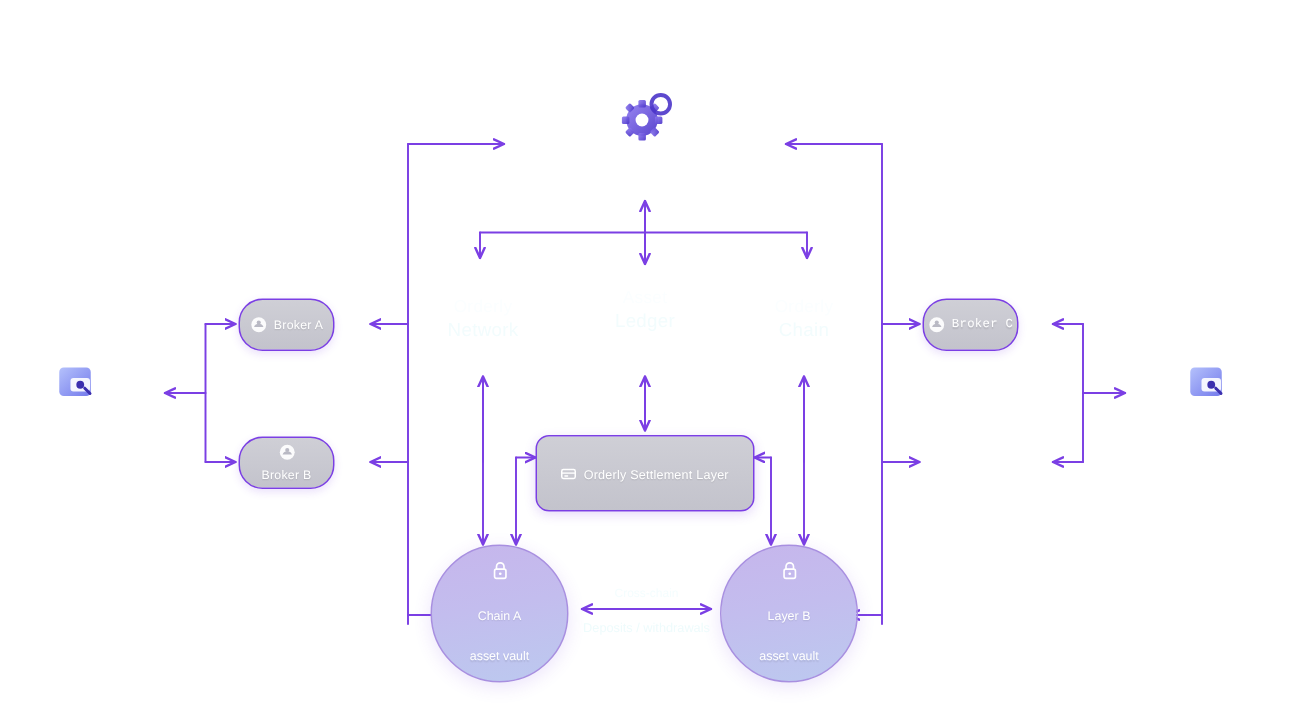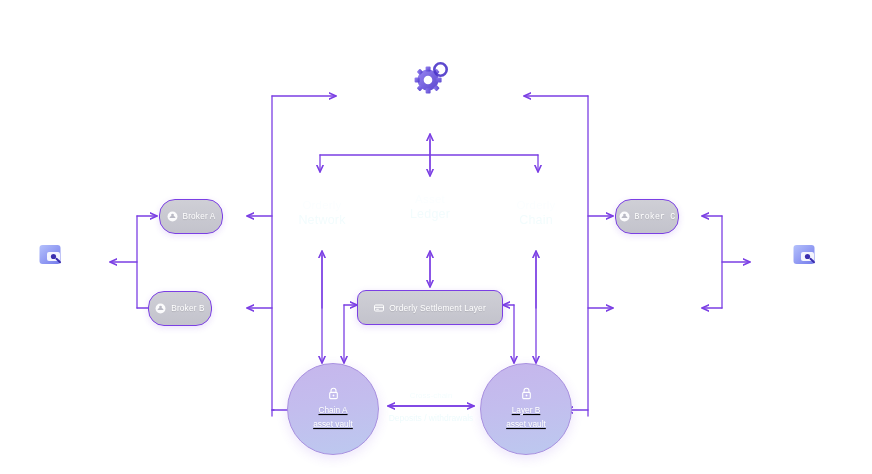--- a/index.html
+++ b/index.html
@@ -15,36 +15,35 @@
     width:64px;height:35px;border:1.4px solid #7b3fe4;border-radius:16px;
     background:linear-gradient(180deg,#cfcfd6 0%,#c3c3cc 100%);
     box-shadow:0 2px 6px rgba(123,63,228,.16);
     gap:5px;
   }
   .broker .lbl{font-size:8.2px;color:#ffffff;letter-spacing:.2px;white-space:nowrap;text-shadow:0 1px 1px rgba(0,0,0,.12);}
   .broker .bicon{width:11px;height:11px;flex:0 0 11px;}
 
   
   .settle{
-    width:146px;height:35px;border:1.4px solid #7b3fe4;border-radius:9px;
+    width:146px;height:51px;border:1.4px solid #7b3fe4;border-radius:9px;
     background:linear-gradient(180deg,#cfcfd6 0%,#c3c3cc 100%);
     box-shadow:0 2px 7px rgba(123,63,228,.18);
     gap:5px;
   }
   .settle .lbl{font-size:8.4px;color:#ffffff;letter-spacing:.15px;white-space:nowrap;text-shadow:0 1px 1px rgba(0,0,0,.12);}
   .settle .sicon{width:10px;height:8px;flex:0 0 10px;}
 
   
   .vault{
     width:92px;height:92px;border-radius:50%;
     border:1.1px solid #a88fe0;
     background:linear-gradient(170deg,#c6b6ec 0%,#c3bdee 45%,#bcc9ef 100%);
-    flex-direction:column;gap:1px;
+    flex-direction:column;gap:14px;
     box-shadow:0 3px 12px rgba(123,63,228,.14);
-    text-decoration:underline;
   }
   .vault .vicon{width:11px;height:13px;margin-bottom:3px;}
   .vault .l1,.vault .l2{font-size:8.3px;color:#ffffff;line-height:13px;white-space:nowrap;text-shadow:0 1px 1px rgba(0,0,0,.10);}
 
   
   .ghost{position:absolute;text-align:center;white-space:nowrap;}
   .ghost .g1{font-size:11.5px;color:#fbfeff;line-height:14px;letter-spacing:.2px;}
   .ghost .g2{font-size:12.5px;color:#f2fcfd;line-height:16px;letter-spacing:.2px;}
 
   
@@ -177,21 +176,21 @@
 
   <div class="node broker" style="left:159px;top:199px;">
     <svg class="bicon" viewBox="0 0 12 12">
       <circle cx="6" cy="6" r="5.4" fill="#ffffff" opacity="0.92"></circle>
       <path d="M2.6,7.6 A3.6,3.6 0 0 1 9.4,7.6 Z" fill="#b9b9c4"></path>
       <circle cx="6" cy="4.4" r="1.5" fill="#b9b9c4"></circle>
     </svg>
     <span class="lbl">Broker A</span>
   </div>
 
-  <div class="node broker" style="left:148px;top:291px;">
+  <div class="node broker" style="left:159px;top:291px;flex-direction:column;">
     <svg class="bicon" viewBox="0 0 12 12">
       <circle cx="6" cy="6" r="5.4" fill="#ffffff" opacity="0.92"></circle>
       <path d="M2.6,7.6 A3.6,3.6 0 0 1 9.4,7.6 Z" fill="#b9b9c4"></path>
       <circle cx="6" cy="4.4" r="1.5" fill="#b9b9c4"></circle>
     </svg>
     <span class="lbl">Broker B</span>
   </div>
 
   <div class="node broker" style="left:615px;top:199px;font-family:Liberation Mono, monospace;">
     <svg class="bicon" viewBox="0 0 12 12">

